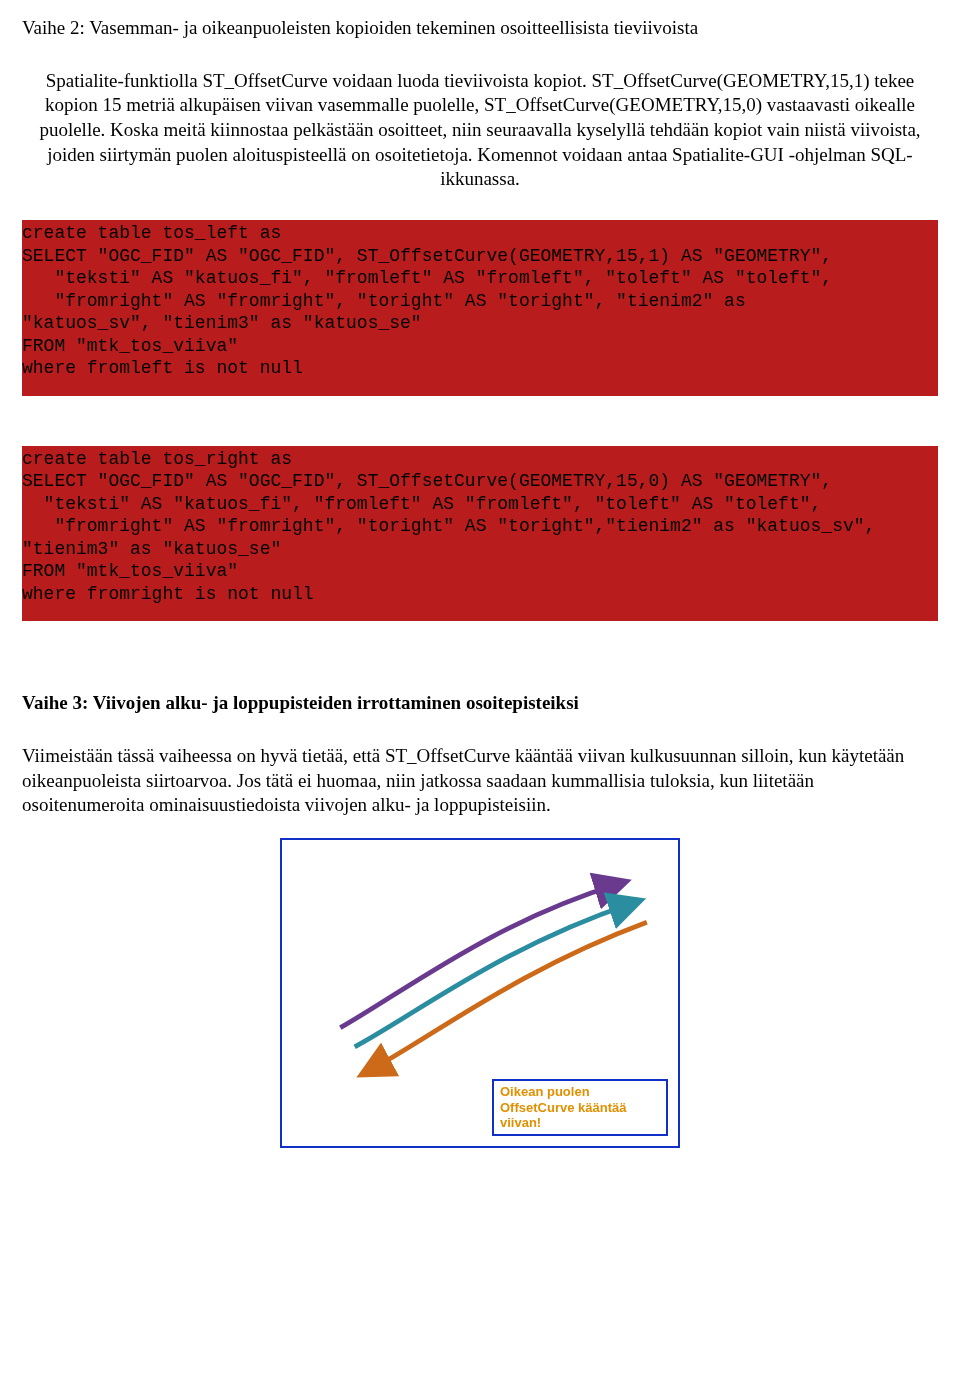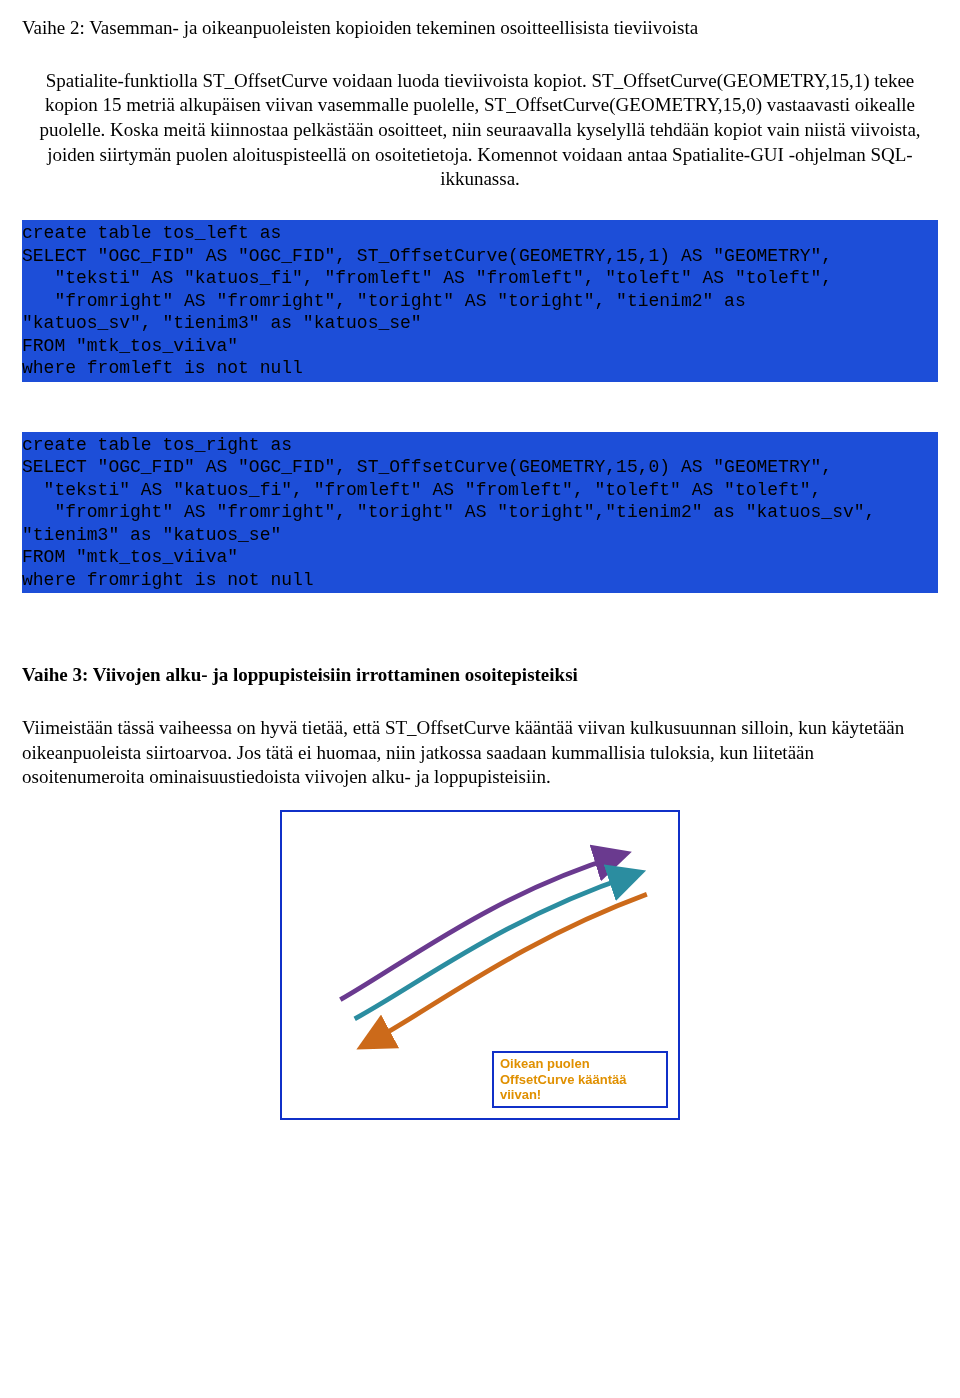--- a/index.html
+++ b/index.html
@@ -26,22 +26,22 @@
     margin-bottom: 28px;
     text-align: center;
   }
   .para2 {
     margin-top: 28px;
     margin-bottom: 10px;
   }
   .codeblock {
     font-family: "Courier New", Courier, monospace;
     font-size: 18px;
-    background: #1d4ed8;
-    padding: 2px 0 2px 0;
+    background: #b91c1c;
+    padding: 2px 0 16px 0;
     margin: 4px 0 50px 0;
     white-space: pre;
     line-height: 1.25;
   }
   .codeblock2 {
     margin-bottom: 10px;
   }
   .diagram-wrap {
     text-align: center;
     margin-top: 20px;
@@ -90,21 +90,21 @@
 where fromleft is not null</div>
 
 <div class="codeblock codeblock2">create table tos_right as
 SELECT "OGC_FID" AS "OGC_FID", ST_OffsetCurve(GEOMETRY,15,0) AS "GEOMETRY",
   "teksti" AS "katuos_fi", "fromleft" AS "fromleft", "toleft" AS "toleft",
    "fromright" AS "fromright", "toright" AS "toright","tienim2" as "katuos_sv",
 "tienim3" as "katuos_se"
 FROM "mtk_tos_viiva"
 where fromright is not null</div>
 
-<div class="heading3">Vaihe 3: Viivojen alku- ja loppupisteisiin irrottaminen osoitepisteiksi</div>
+<div class="heading3">Vaihe 3: Viivojen alku- ja loppupisteiden irrottaminen osoitepisteiksi</div>
 
 <div class="para2">Viimeistään tässä vaiheessa on hyvä tietää, että ST_OffsetCurve kääntää viivan kulkusuunnan silloin, kun käytetään oikeanpuoleista siirtoarvoa. Jos tätä ei huomaa, niin jatkossa saadaan kummallisia tuloksia, kun liitetään osoitenumeroita ominaisuustiedoista viivojen alku- ja loppupisteisiin.</div>
 
 <div class="diagram-wrap">
   <div class="diagram-box">
     <svg class="diagram-svg" viewBox="0 0 380 230">
       <defs>
         <marker id="arrow-upper" markerWidth="8" markerHeight="8" refX="5" refY="4" orient="auto">
           <path d="M0,0 L8,4 L0,8 Z" fill="#6a3a8f"></path>
         </marker>

